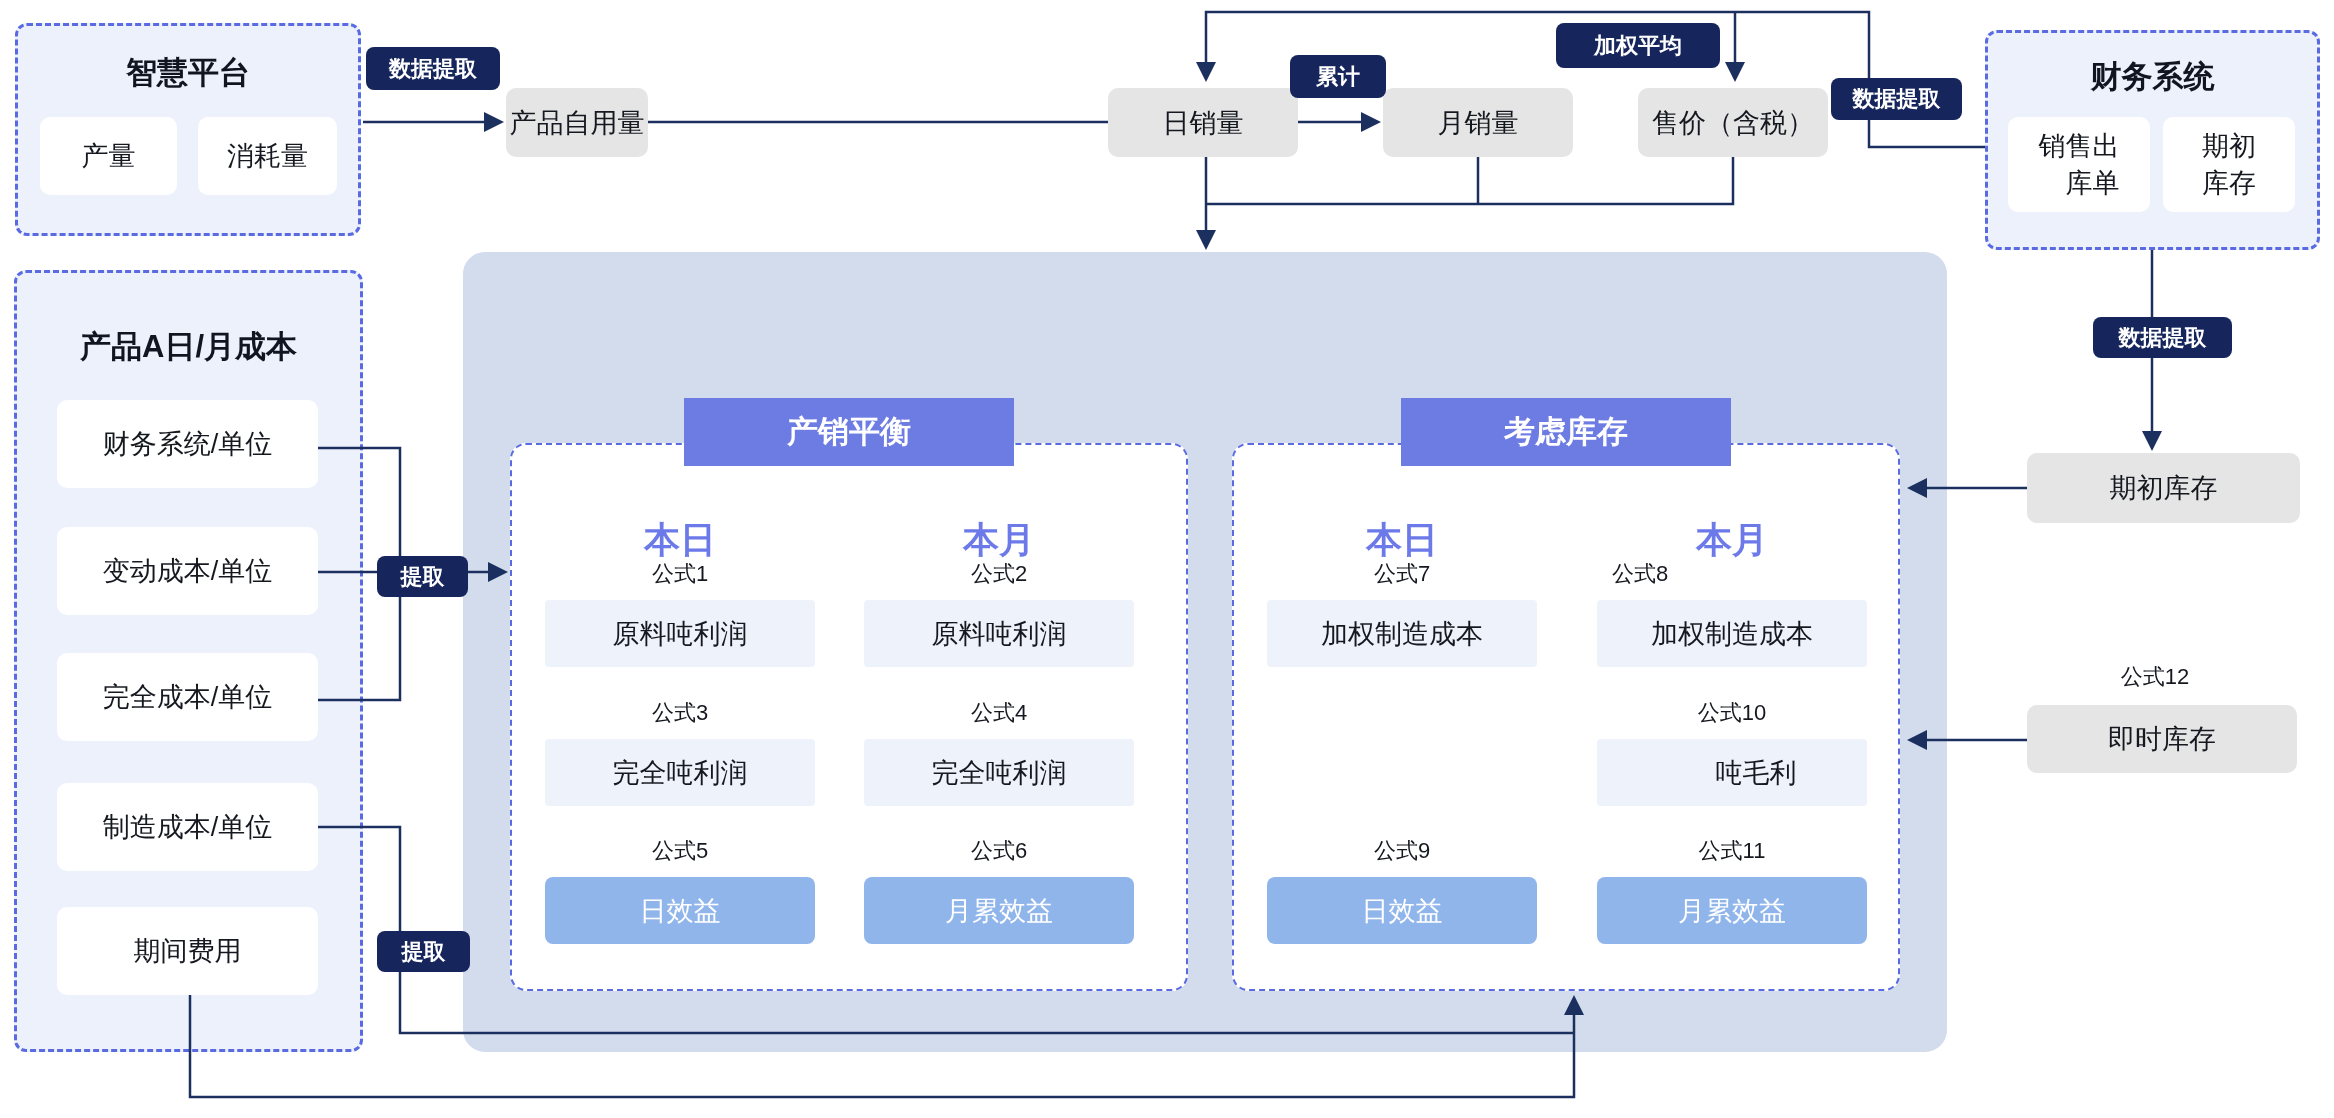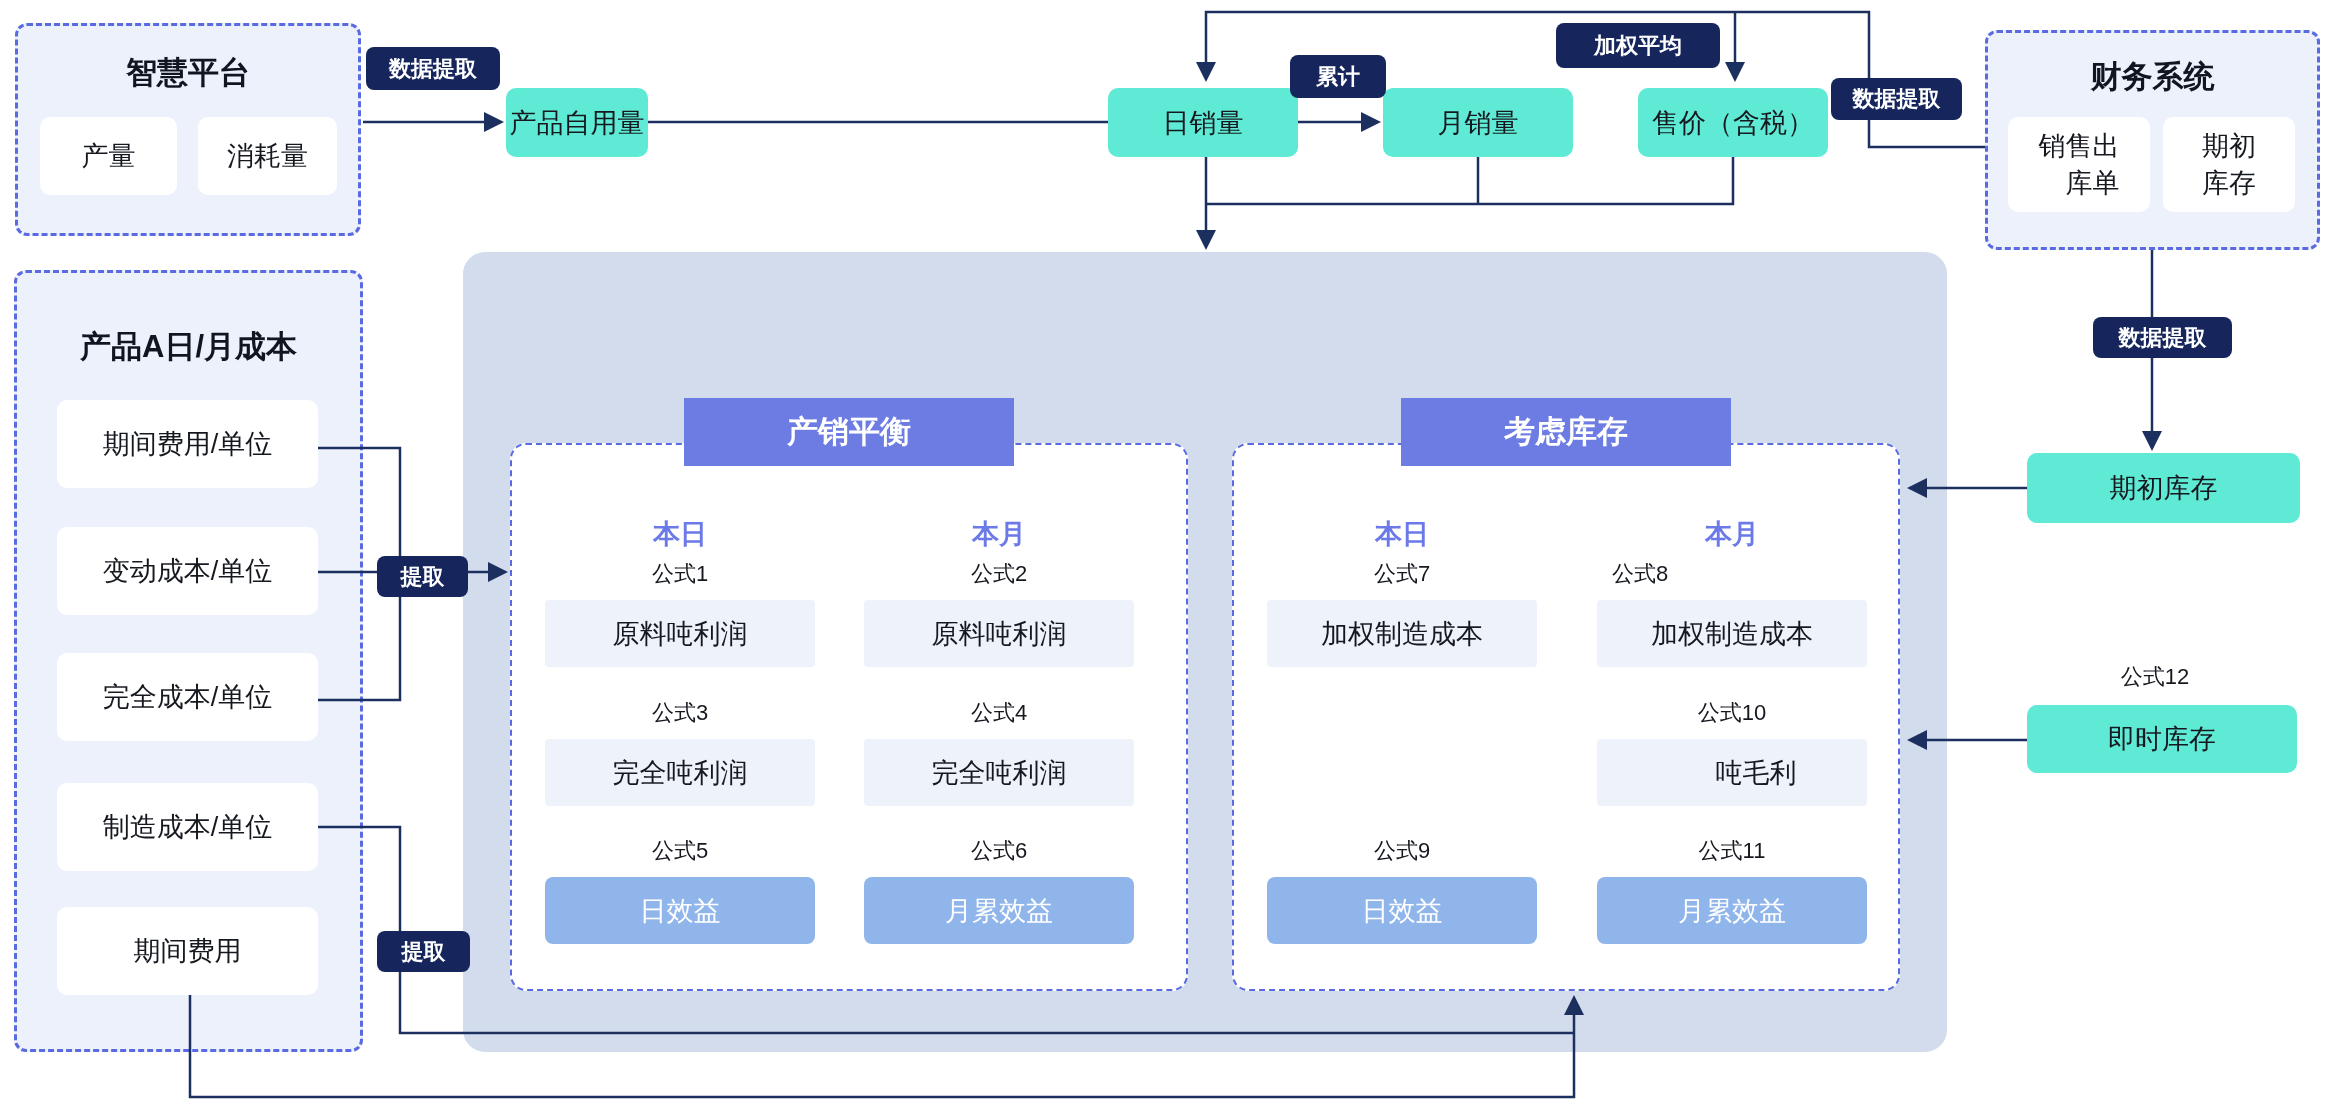--- a/index.html
+++ b/index.html
@@ -8,33 +8,33 @@
     font-family:"Liberation Sans","DejaVu Sans",sans-serif;color:#1a1a1a;overflow:hidden;
   }
   .abs{position:absolute;box-sizing:border-box;}
   
   .src-panel{background:#edf1fc;border:3px dashed #5a6be2;border-radius:12px;z-index:1;}
   .panel-title{font-size:31px;font-weight:bold;text-align:center;color:#111522;z-index:3;}
   
   .white-node{background:#ffffff;border-radius:10px;display:flex;align-items:center;justify-content:center;
     font-size:27px;color:#15181f;text-align:right;z-index:3;white-space:pre-line;line-height:1.35;}
   
-  .flow-node{background:#5eead4;border-radius:10px;display:flex;align-items:center;justify-content:center;
+  .flow-node{background:#e5e5e5;border-radius:10px;display:flex;align-items:center;justify-content:center;
     font-size:27px;color:#15181f;text-align:center;z-index:3;}
   
   .badge{background:#16265c;border-radius:8px;display:flex;align-items:center;justify-content:center;
     color:#ffffff;font-size:22px;font-weight:bold;z-index:4;}
   
   .big-box{background:#d3dcec;border-radius:22px;z-index:1;}
   .big-title{font-size:48px;font-weight:bold;color:#1c2a66;text-align:center;z-index:3;}
   
   .sub-panel{background:#ffffff;border:2px dashed #5a6be2;border-radius:16px;z-index:1;}
   .sub-header{background:#6d7ce2;color:#ffffff;font-size:31px;font-weight:bold;display:flex;
     align-items:center;justify-content:center;z-index:3;}
-  .period{color:#6c7ae9;font-size:27px;font-weight:bold;text-align:center;z-index:3;}
+  .period{color:#6c7ae9;font-size:36px;font-weight:bold;text-align:center;z-index:3;}
   .formula{font-size:22px;color:#15181f;text-align:center;z-index:3;}
   .light-cell{background:#eef2fb;border-radius:4px;display:flex;align-items:center;justify-content:center;
     font-size:27px;color:#15181f;z-index:3;}
   .result-cell{background:#8fb5eb;border-radius:8px;display:flex;align-items:center;justify-content:center;
     font-size:27px;color:#ffffff;z-index:3;}
   svg.wires{position:absolute;left:0;top:0;z-index:2;}
 </style>
 </head>
 <body>
 
@@ -78,21 +78,21 @@
   <div class="abs white-node" style="left:40px;top:117px;width:137px;height:78px;">产量</div>
   <div class="abs white-node" style="left:198px;top:117px;width:139px;height:78px;">消耗量</div>
 
   <div class="abs panel-title" style="left:1985px;top:56px;width:335px;">财务系统</div>
   <div class="abs white-node" style="left:2008px;top:117px;width:142px;height:95px;">销售出
 库单</div>
   <div class="abs white-node" style="left:2163px;top:117px;width:132px;height:95px;">期初
 库存</div>
 
   <div class="abs panel-title" style="left:14px;top:326px;width:349px;">产品A日/月成本</div>
-  <div class="abs white-node" style="left:57px;top:400px;width:261px;height:88px;">期间费用/单位</div>
+  <div class="abs white-node" style="left:57px;top:400px;width:261px;height:88px;">财务系统/单位</div>
   <div class="abs white-node" style="left:57px;top:527px;width:261px;height:88px;">变动成本/单位</div>
   <div class="abs white-node" style="left:57px;top:653px;width:261px;height:88px;">完全成本/单位</div>
   <div class="abs white-node" style="left:57px;top:783px;width:261px;height:88px;">制造成本/单位</div>
   <div class="abs white-node" style="left:57px;top:907px;width:261px;height:88px;">期间费用</div>
 
   <div class="abs flow-node" style="left:506px;top:88px;width:142px;height:69px;">产品自用量</div>
   <div class="abs flow-node" style="left:1108px;top:88px;width:190px;height:69px;">日销量</div>
   <div class="abs flow-node" style="left:1383px;top:88px;width:190px;height:69px;">月销量</div>
   <div class="abs flow-node" style="left:1638px;top:88px;width:190px;height:69px;">售价（含税）</div>
 

